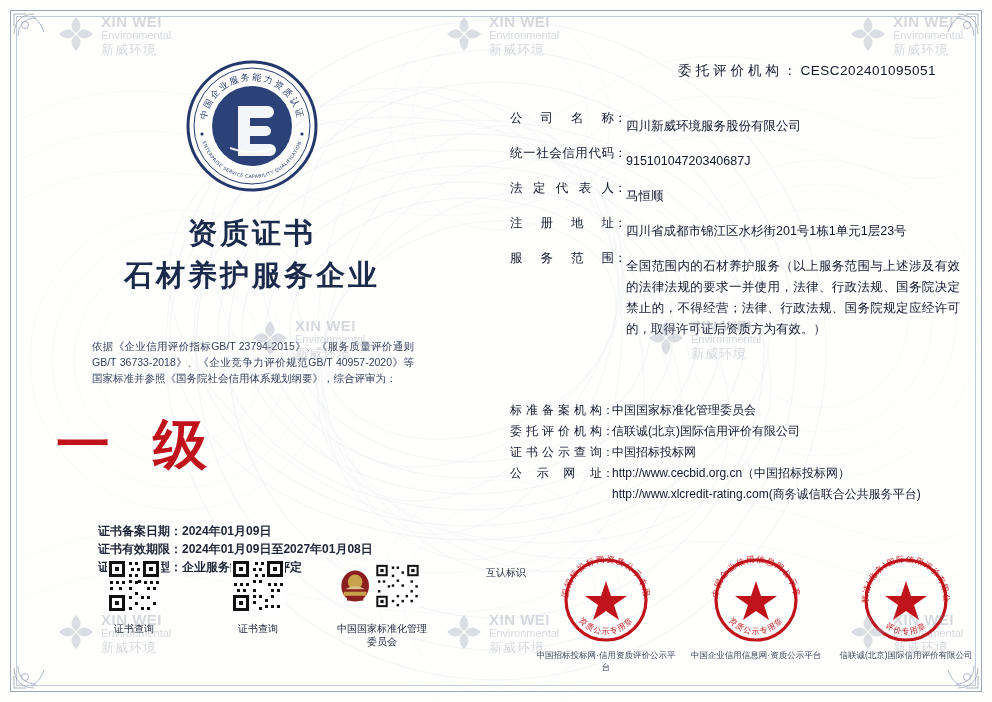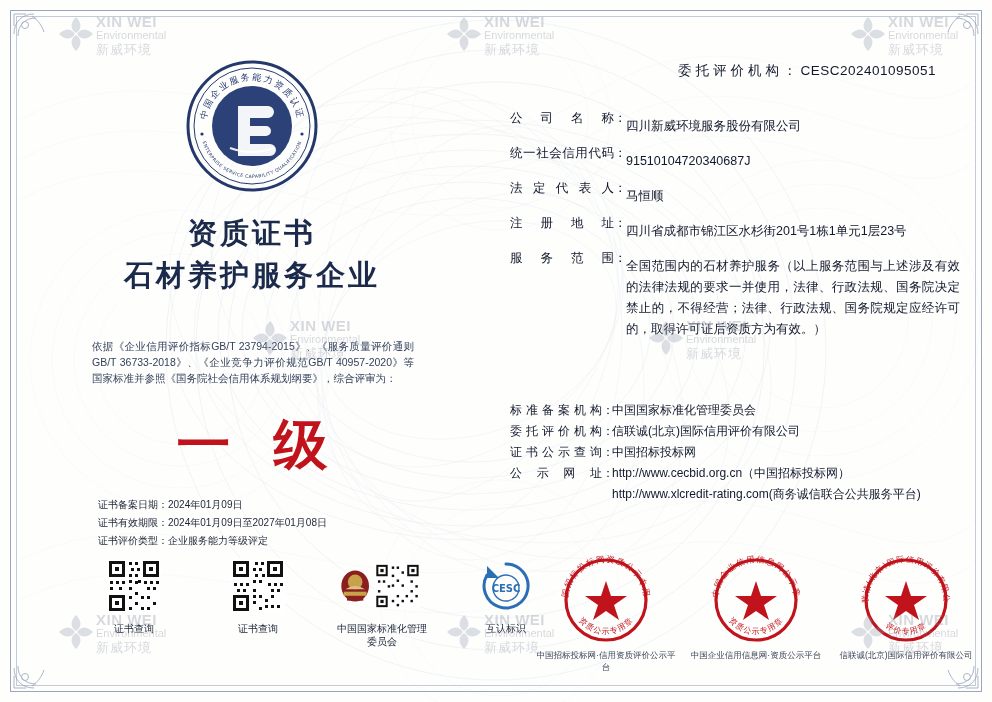--- a/index.html
+++ b/index.html
@@ -63,21 +63,21 @@
     opacity: .30;
     width: 150px;
   }
   .wm-txt {
     font-family: "Liberation Sans", sans-serif;
     color: #7b8496;
   }
   .wm-line1 { font-size: 15px; font-weight: bold; letter-spacing: .5px; line-height: 15px;}
   .wm-line2 { font-size: 11px; line-height: 13px; }
   .wm-line3 { font-size: 13px; line-height: 15px; letter-spacing: 1px;}
-  .wm-row { display: flex; align-items: flex-start; }
+  .wm-row { display: flex; align-items: flex-start; gap: 5px; }
 
   
   .left-col {
     position: absolute;
     left: 42px; top: 60px;
     width: 420px;
   }
   .emblem-wrap {
     width: 132px; height: 132px;
     margin: 0 auto;
@@ -95,34 +95,35 @@
   .basis {
     margin-top: 42px;
     padding: 0 48px 0 50px;
     font-size: 10.5px;
     color: #34405c;
     line-height: 16px;
     text-align: justify;
   }
   .grade {
     margin-top: 26px;
-    text-align: center;
+    text-align: left;
     font-size: 54px;
     font-weight: bold;
     color: #c0131b;
     letter-spacing: 14px;
     line-height: 64px;
     text-indent: 14px;
   }
   .dates {
-    margin-top: 20px;
+    margin-top: 46px;
     padding-left: 56px;
-    font-size: 10px;
+    font-size: 12px;
     color: #1c2436;
     line-height: 18px;
+    font-weight: bold;
   }
 
   
   .right-col {
     position: absolute;
     left: 510px; top: 62px;
     width: 450px;
     color: #11182c;
   }
   .cert-no {
@@ -543,30 +544,20 @@
                 <rect x="33" y="45" width="3" height="3"></rect>
                 <rect x="27" y="50" width="3" height="3"></rect>
             </g>
           </g>
         </svg>
       </div>
       <div class="cap">中国国家标准化管理委员会</div>
     </div>
 
     <div class="bi">
-      <div class="img">
-        <svg width="56" height="56" viewBox="0 0 56 56">
-          <g fill="none" stroke="#2a6fb5" stroke-width="3">
-            <path d="M28,6 A22,22 0 1 1 9,17" stroke-linecap="round"></path>
-          </g>
-          <path d="M9,8 L9,20 L21,20 Z" fill="#2a6fb5"></path>
-          <circle cx="28" cy="30" r="13" fill="none" stroke="#2a6fb5" stroke-width="1.4"></circle>
-          <text x="28" y="34" font-size="10" text-anchor="middle" fill="#2a6fb5" font-family="DejaVu Sans, sans-serif" font-weight="bold">CESC</text>
-        </svg>
-      </div>
       <div class="cap">互认标识</div>
     </div>
   </div>
 
   <div class="seals">
 
     <div class="seal-unit">
       <svg class="seal" viewBox="0 0 104 104">
         <defs>
             <path id="s1t" d="M 14,52 A 38,38 0 0 1 90,52"></path>

